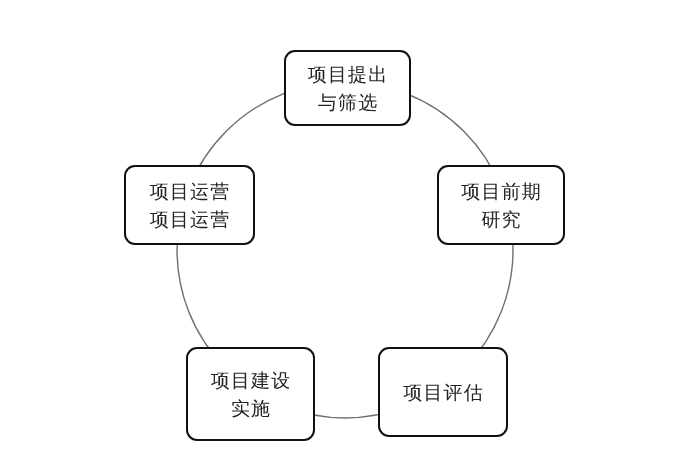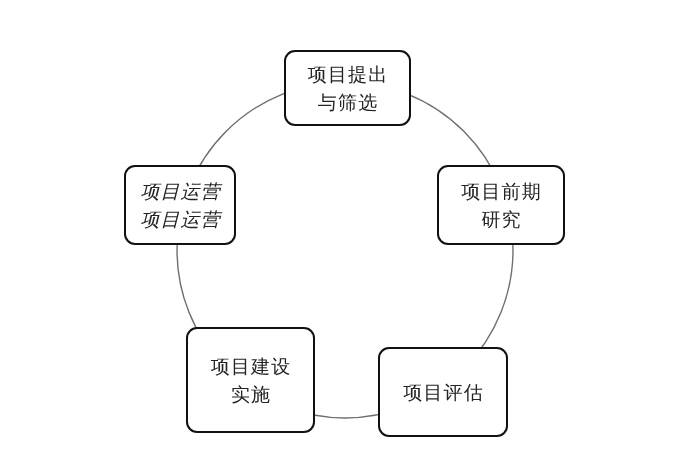--- a/index.html
+++ b/index.html
@@ -51,22 +51,22 @@
     letter-spacing: 1.2px;
     text-indent: 1.2px;
     white-space: nowrap;
     font-family: "DejaVu Sans", "Liberation Sans", sans-serif;
   }
 
   
   #node-top      { left: 284px; top: 50px;  width: 127px; height: 76px; }
   #node-right    { left: 437px; top: 165px; width: 128px; height: 80px; }
   #node-bot-right{ left: 378px; top: 347px; width: 130px; height: 90px; }
-  #node-bot-left { left: 186px; top: 327px; width: 129px; height: 106px; }
-  #node-left     { left: 124px; top: 165px; width: 112px; height: 80px; font-style: italic; }
+  #node-bot-left { left: 186px; top: 347px; width: 129px; height: 94px; }
+  #node-left     { left: 124px; top: 165px; width: 131px; height: 80px; }
 </style>
 </head>
 <body>
 
 <div id="diagram-canvas">
 
   <svg class="cycle-ring" viewBox="0 0 700 456" width="700" height="456" xmlns="http://www.w3.org/2000/svg">
     <circle cx="345" cy="250" r="168" fill="none" stroke="#6f6f6f" stroke-width="1.4"></circle>
   </svg>
 

